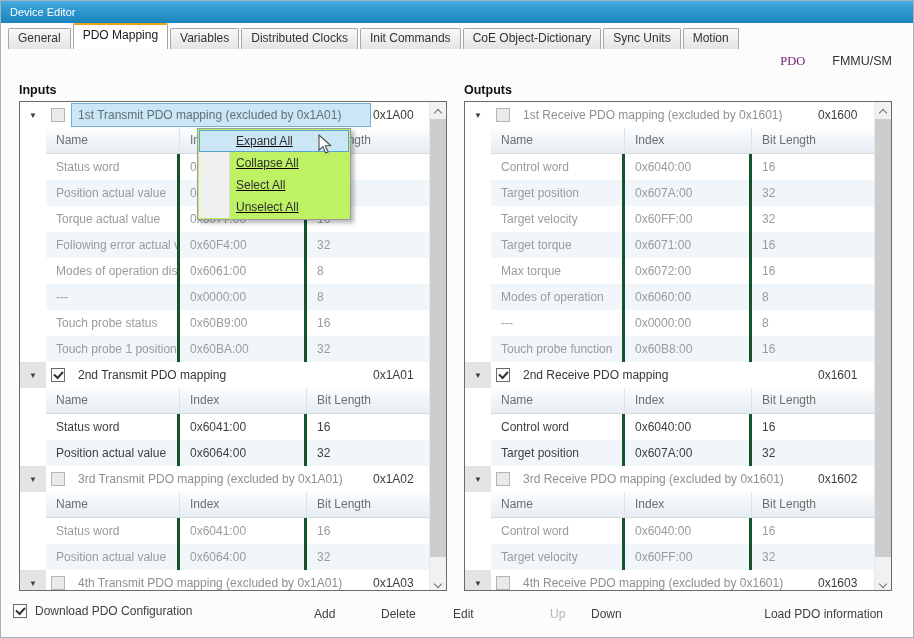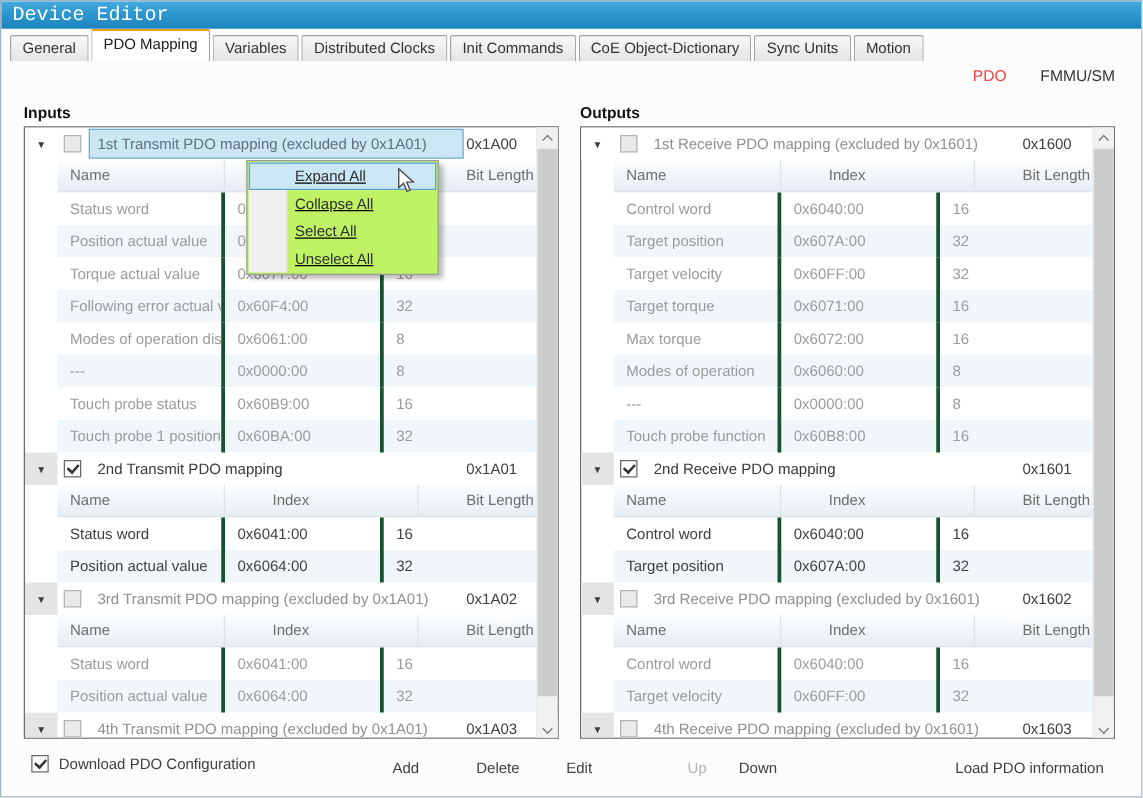--- a/index.html
+++ b/index.html
@@ -1,30 +1,30 @@
 <!DOCTYPE html>
 <html><head>
 <meta charset="utf-8">
 <style>
   html,body{margin:0;padding:0;background:#e8e8e8;}
   .window{position:relative;width:914px;height:638px;font-family:"Liberation Sans",sans-serif;
     background:#fcfcfc;border:1px solid #9fb4c2;box-sizing:border-box;overflow:hidden;}
   
   .titlebar{position:absolute;top:0;left:0;right:0;height:22px;
     background:linear-gradient(#45abe0 0%,#2d97cf 45%,#1b84bd 100%);
-    color:#fff;font-size:16px;line-height:22px;padding-left:9px;box-sizing:border-box;font-family:Liberation Mono, monospace;}
+    color:#fff;font-size:11px;line-height:22px;padding-left:9px;box-sizing:border-box;}
   
   .tabbar{position:absolute;top:24px;left:7px;right:4px;height:24px;display:flex;align-items:flex-end;}
   .tab{height:20px;line-height:19px;padding:0 9px;font-size:12px;color:#333;
     background:linear-gradient(#f8f8f8,#e4e4e4);border:1px solid #a5a5a5;border-bottom:none;
     border-radius:2px 2px 0 0;margin-right:2px;white-space:nowrap;}
   .tab.active{height:24px;line-height:21px;background:#fff;border-top:2px solid #efa023;color:#1a1a1a;}
   
   .view-toggle{position:absolute;top:53px;right:21px;font-size:12.5px;}
-  .view-toggle .pdo{color:#ef4444;margin-right:27px;}
+  .view-toggle .pdo{color:#701a75;margin-right:27px;font-family:Liberation Serif, serif;}
   .view-toggle .fmmu{color:#333;}
   
   .panel-heading{position:absolute;top:82px;font-size:12.5px;font-weight:bold;color:#111;}
   #inputs-heading{left:18px;} #outputs-heading{left:463px;}
   
   .panel{position:absolute;top:100px;width:428px;height:490px;background:#fff;
     border:1px solid #6b6b6b;box-sizing:border-box;}
   #inputs-panel{left:18px;} #outputs-panel{left:463px;}
   .panel-content{position:absolute;top:0;left:0;right:17px;bottom:0;overflow:hidden;font-size:12px;}
   
@@ -37,21 +37,21 @@
   .cb.checked{background:#fdfdfd;border-color:#6a6a6a;}
   .cb.checked::after{content:"";position:absolute;left:2px;top:2px;width:7px;height:4px;
     border-left:2px solid #333;border-bottom:2px solid #333;transform:rotate(-48deg);}
   .group-title{flex:1;height:24px;line-height:22px;padding:0 6px;margin-right:2px;color:#8f8f8f;
     white-space:nowrap;overflow:hidden;border:1px solid transparent;box-sizing:border-box;}
   .group-title.enabled{color:#383838;}
   .group-title.selected{background:#cbe6f4;border:1px solid #74afd3;color:#5f707b;}
   .group-index{width:56px;color:#3c3c3c;flex:none;}
   
   .hdr-row{display:flex;height:26px;margin-left:26px;background:linear-gradient(#fcfdfe,#e6edf2);
-    border-bottom:1px solid #d5dce0;color:#6e6e6e;box-sizing:border-box;gap:28px;}
+    border-bottom:1px solid #d5dce0;color:#6e6e6e;box-sizing:border-box;}
   .hdr-cell{line-height:25px;padding-left:10px;box-sizing:border-box;white-space:nowrap;overflow:hidden;}
   .col-name{width:134px;flex:none;border-right:1px solid #dde4e8;}
   .col-index{width:127px;flex:none;border-right:1px solid #dde4e8;}
   .col-bits{flex:1;}
   
   .item-row{display:flex;height:26px;margin-left:26px;color:#3f3f3f;background:#fff;}
   .item-row.alt{background:#f0f6fa;}
   .item-row.disabled{color:#9b9b9b;}
   .item-cell{line-height:26px;padding-left:10px;box-sizing:border-box;white-space:nowrap;overflow:hidden;}
   .item-row .col-name,.item-row .col-index{border-right:3px solid #14532d;}
@@ -68,21 +68,21 @@
   .context-menu{position:absolute;left:196px;top:127px;width:154px;background:#bef264;
     border:1px solid #9b9b9b;box-shadow:3px 3px 4px rgba(0,0,0,0.28);z-index:10;padding:1px;box-sizing:border-box;text-decoration:underline;}
   .menu-gutter{position:absolute;left:1px;top:1px;bottom:1px;width:30px;background:#efefef;border-right:1px solid #dcdcdc;}
   .menu-item{position:relative;height:22px;line-height:20px;padding-left:36px;font-size:12px;color:#2e2e2e;
     border:1px solid transparent;box-sizing:border-box;}
   .menu-item.hl{background:#cbe6f4;border:1px solid #58a6d0;}
   
   .cursor{position:absolute;left:317px;top:133px;z-index:20;}
   
   .footer{position:absolute;left:0;right:0;top:590px;height:47px;font-size:12px;color:#3f3f3f;}
-  .footer .dl{position:absolute;left:24px;top:13px;display:flex;}
+  .footer .dl{position:absolute;left:12px;top:13px;display:flex;}
   .footer .dl .cb{margin:0 8px 0 0;}
   .fbtn{position:absolute;top:13px;height:20px;line-height:20px;color:#3f3f3f;cursor:default;white-space:nowrap;}
   .fbtn.disabled{color:#b5b5b5;}
   #fbtn-0{left:313px;} #fbtn-1{left:380px;} #fbtn-2{left:452px;} #fbtn-3{left:522px;margin-left:27px;} #fbtn-4{left:590px;}
   .fbtn.load{right:30px;}
 </style>
 </head>
 <body>
 
 <div class="window">

